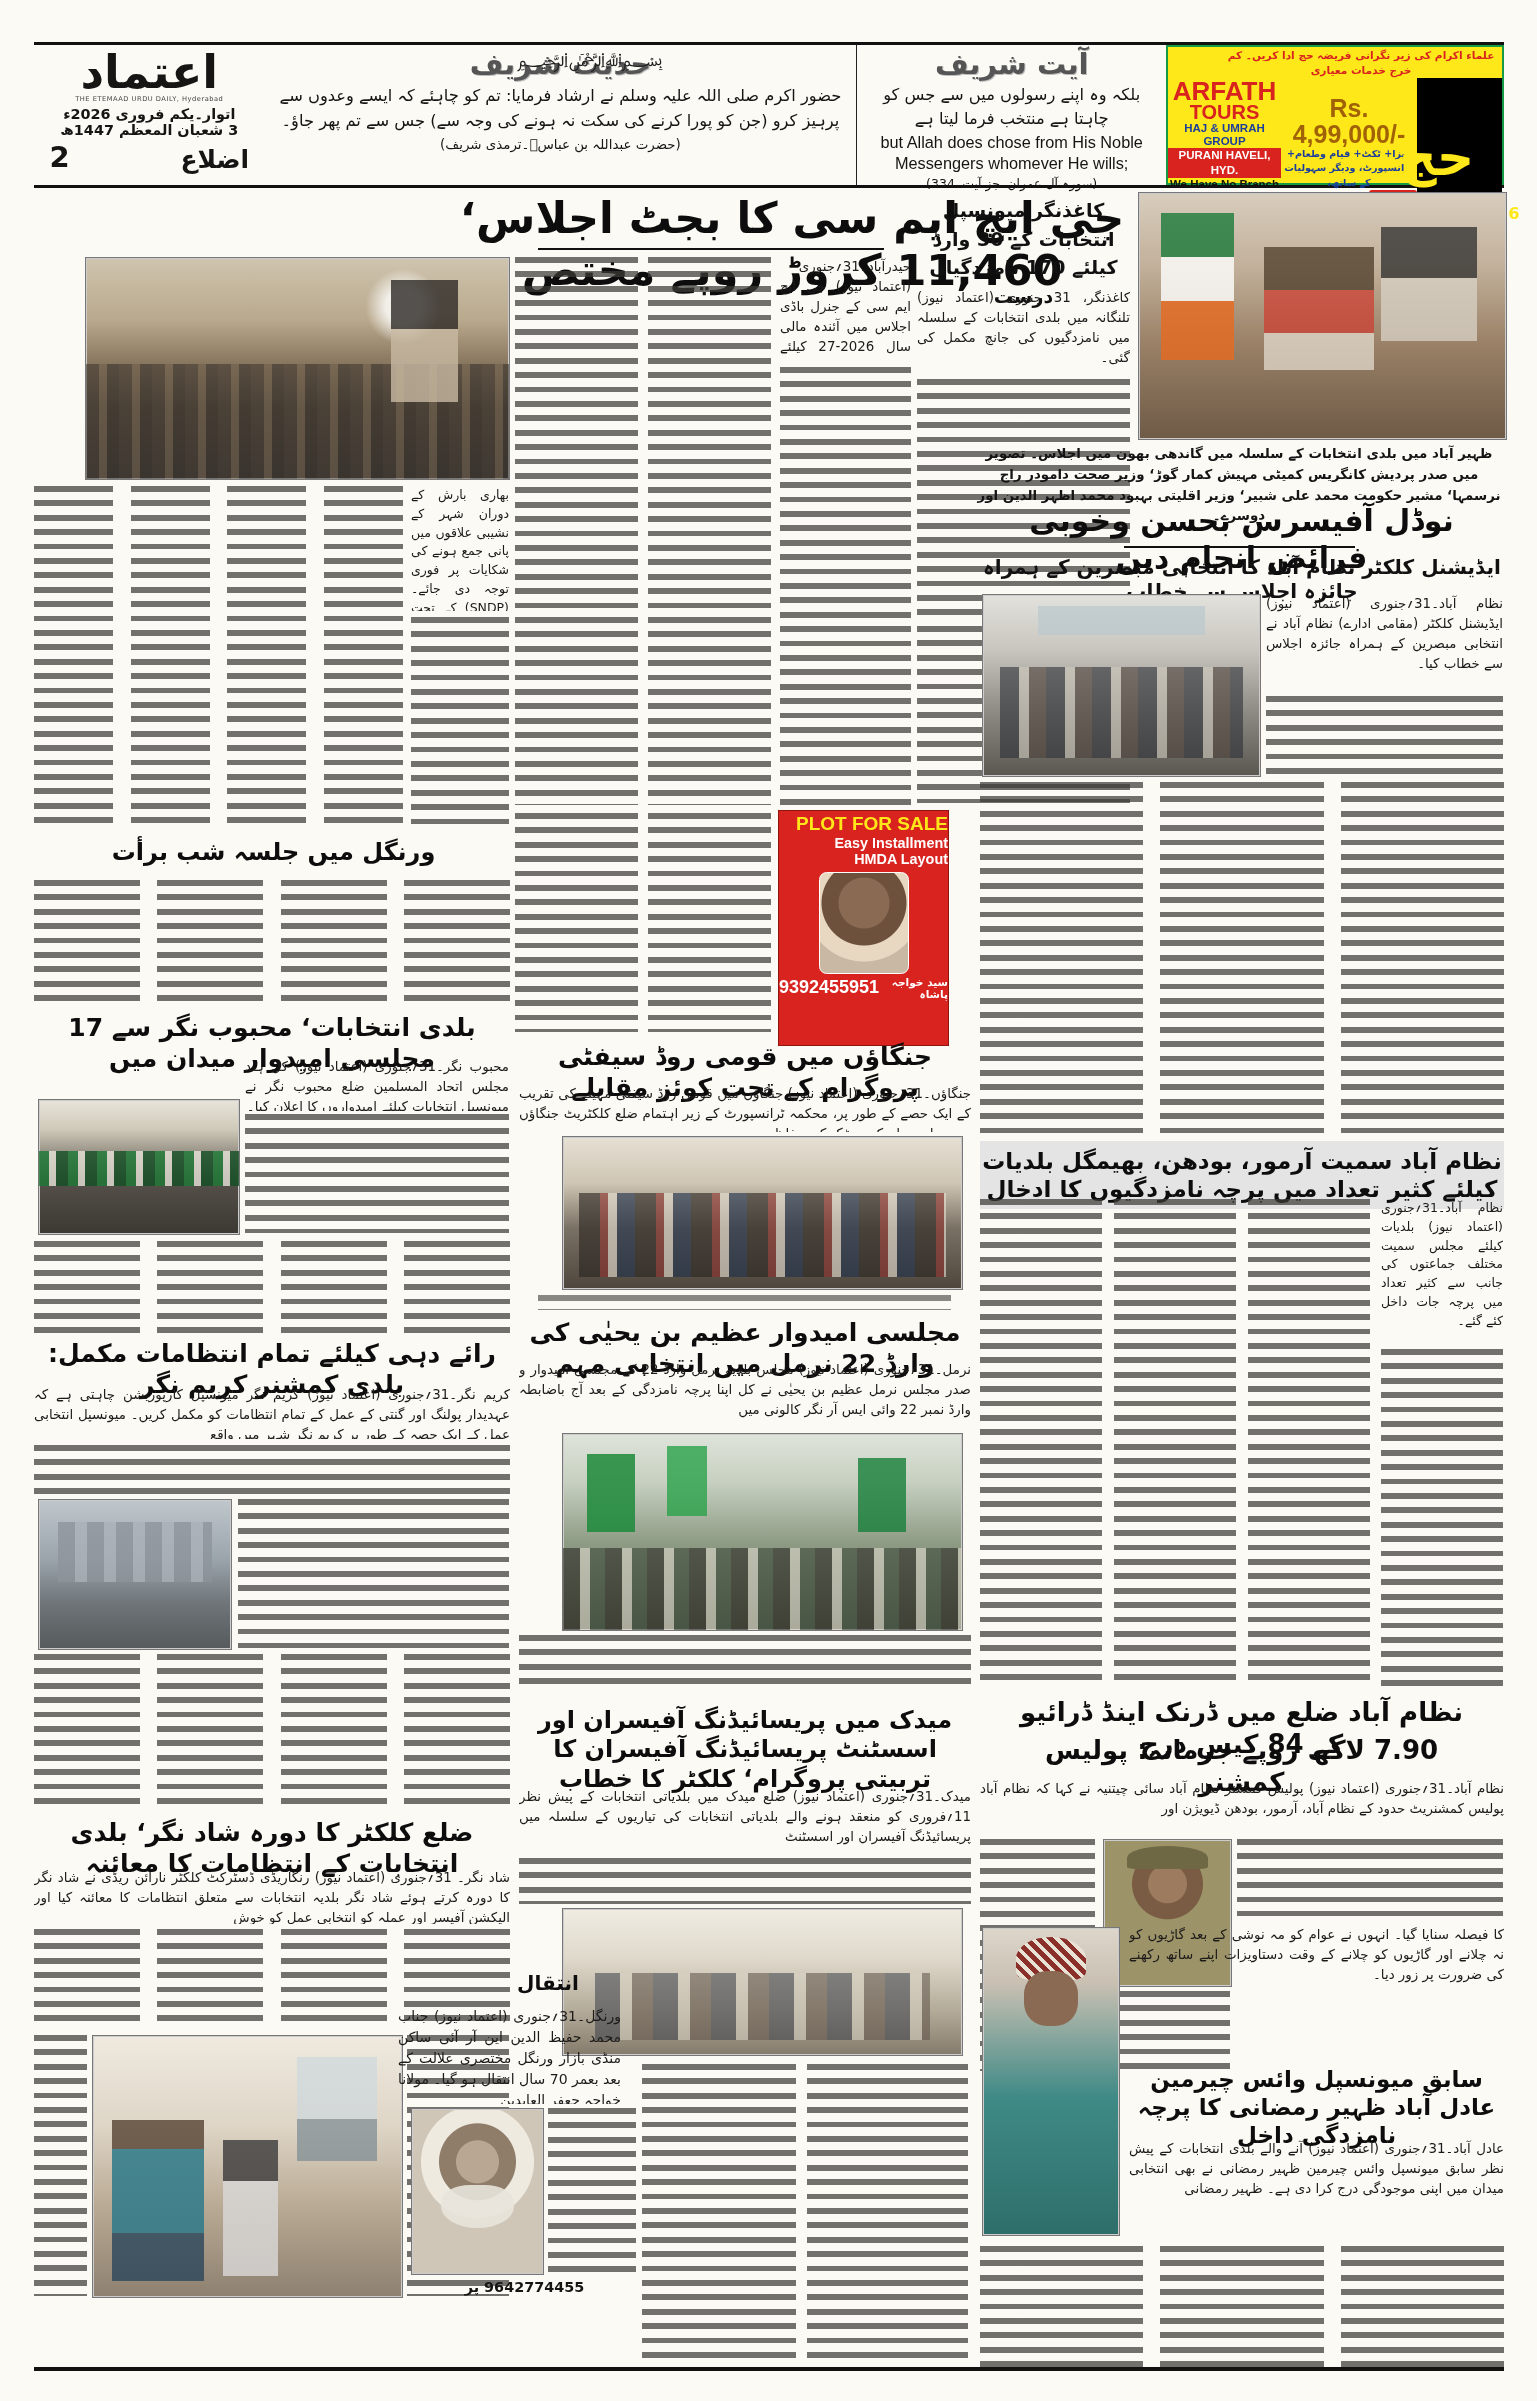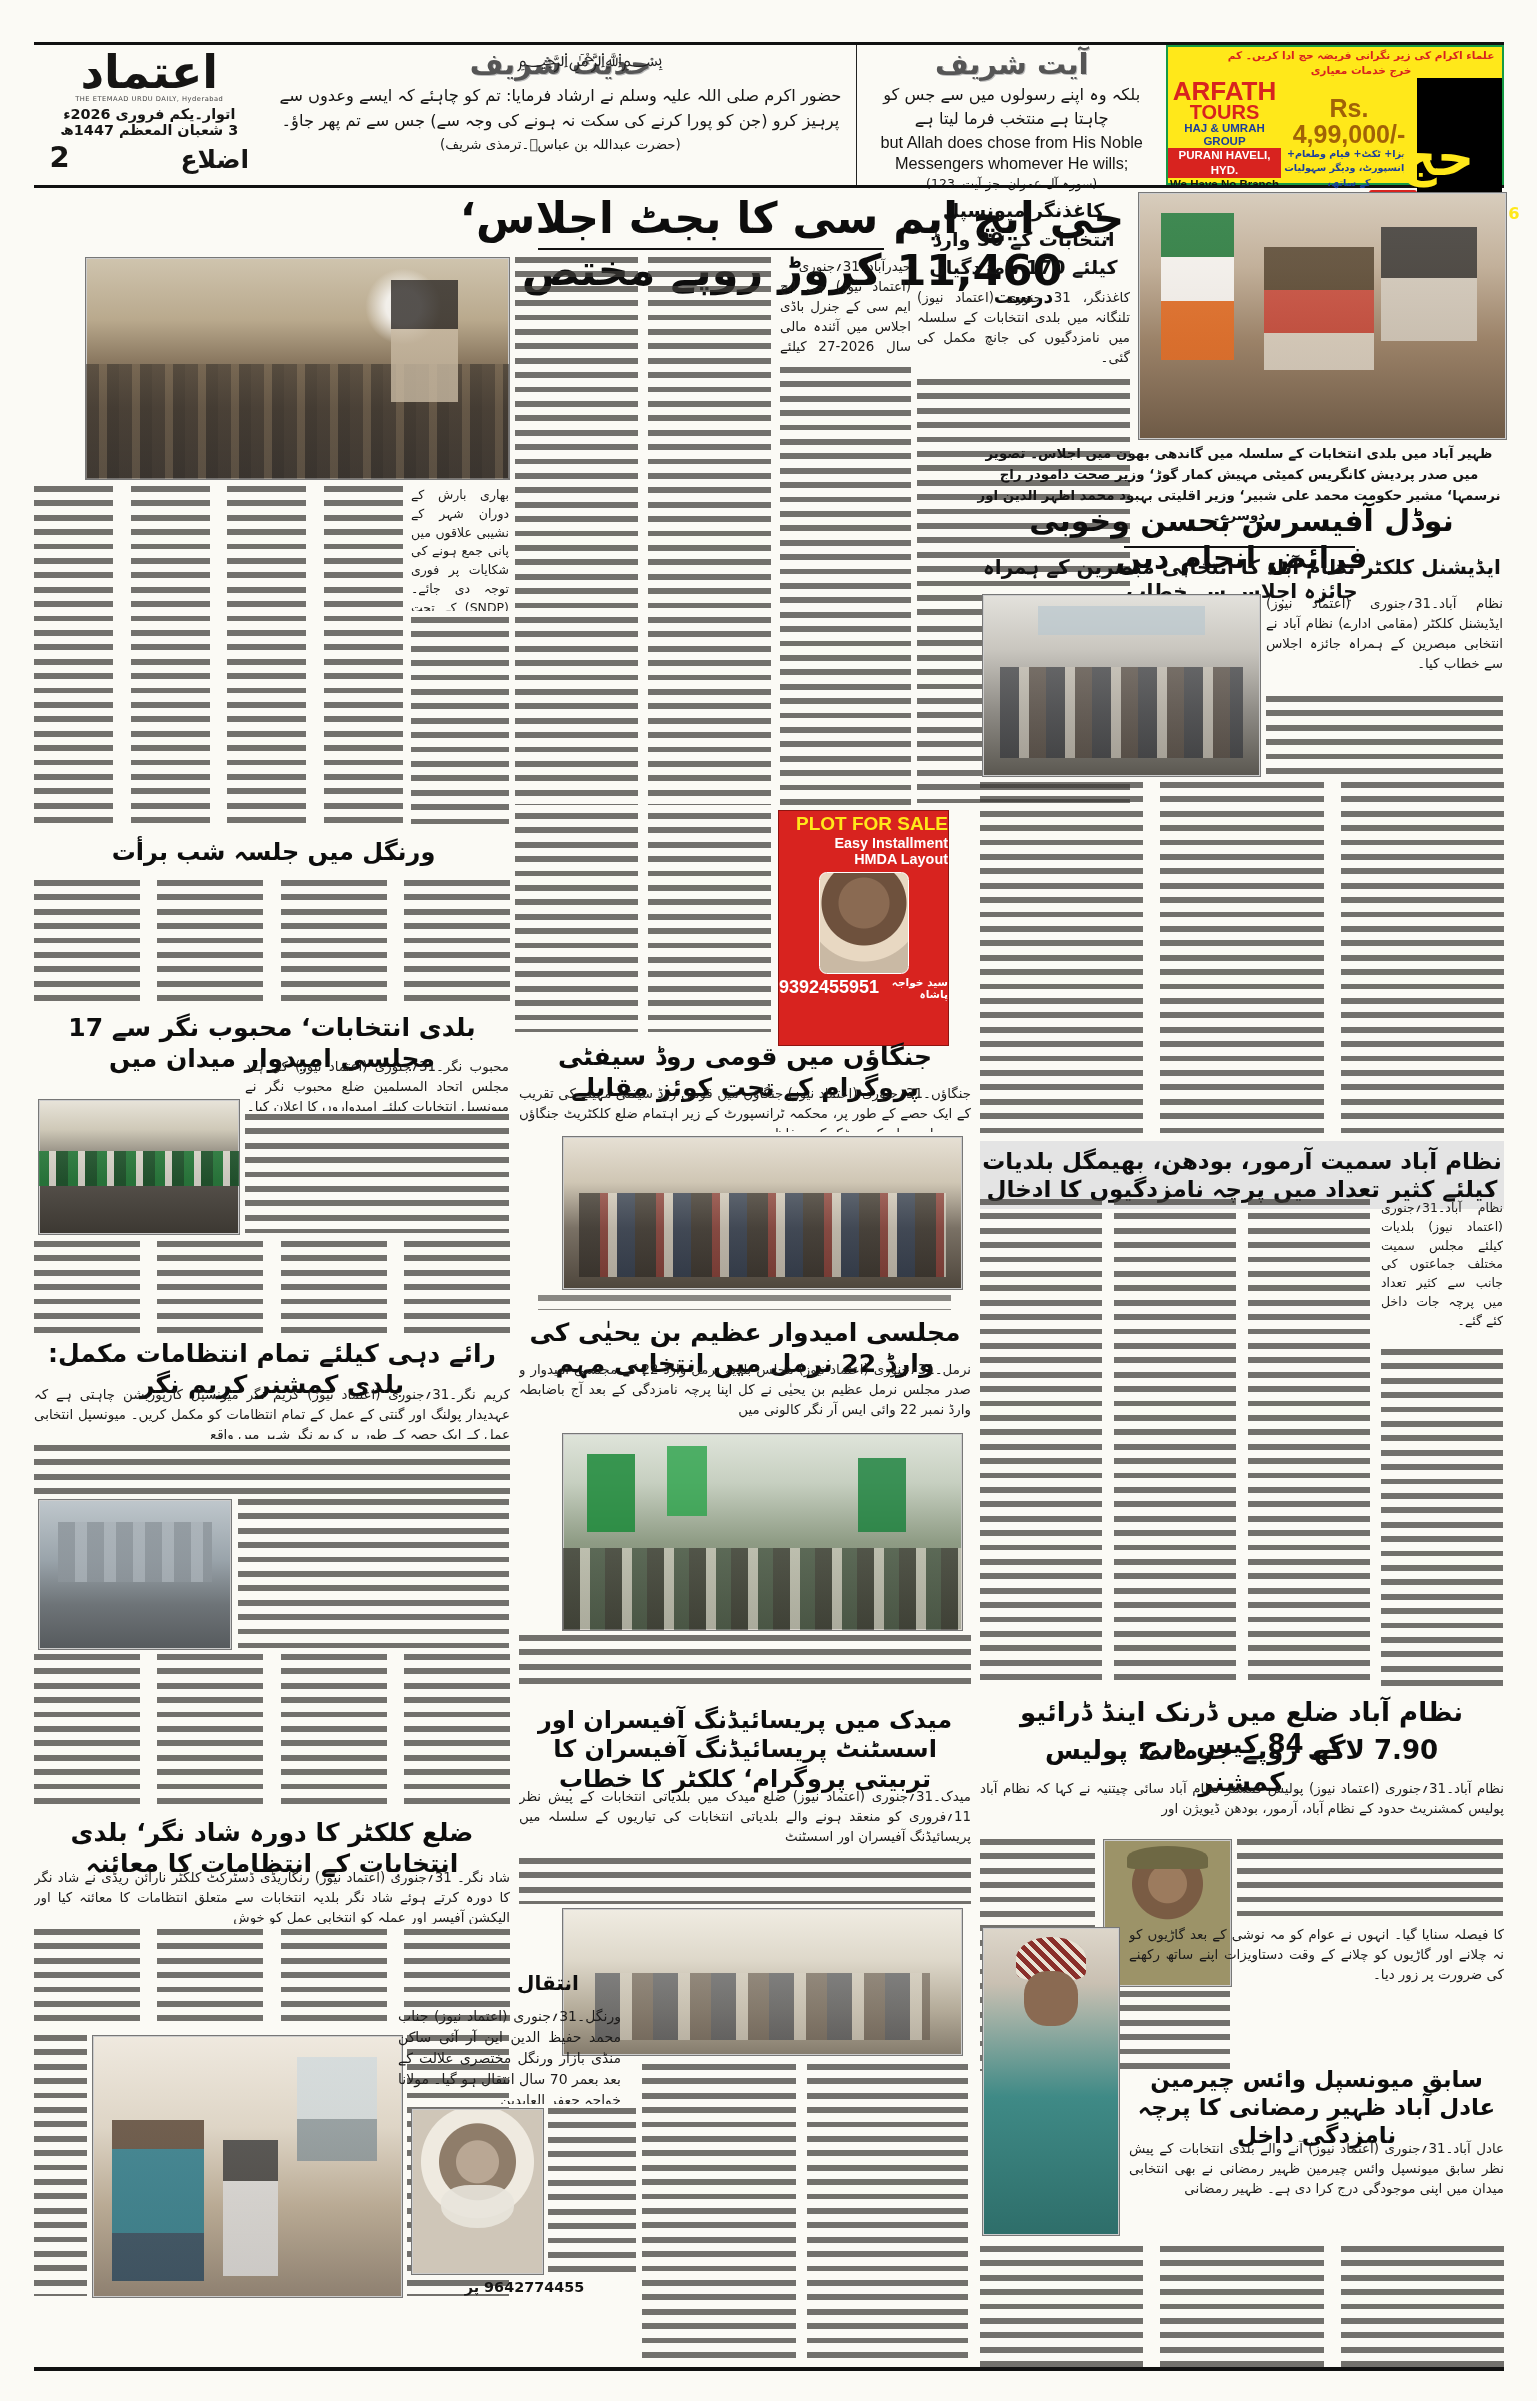--- a/index.html
+++ b/index.html
@@ -39,21 +39,21 @@
     <div style="width:565px;border-right:1.9px solid #222;padding:1.9px 13.4px;">
       <div style="font-size:29px;font-weight:bold;text-align:center;direction:rtl;color:#555;text-shadow:1px 1px 0 #bbb;">حدیث شریف</div>
       <div style="font-size:16.3px;direction:rtl;text-align:center;line-height:1.55;margin-top:1.9px;">حضور اکرم صلی اللہ علیہ وسلم نے ارشاد فرمایا: تم کو چاہئے کہ ایسے وعدوں سے پرہیز کرو (جن کو پورا کرنے کی سکت نہ ہونے کی وجہ سے) جس سے تم پھر جاؤ۔</div>
       <div style="font-size:13.4px;direction:rtl;text-align:center;margin-top:3.8px;">(حضرت عبداللہ بن عباسؓ۔ترمذی شریف)</div>
     </div>
 
     <div style="flex:1;padding:1.9px 13.4px;">
       <div style="font-size:29px;font-weight:bold;text-align:center;direction:rtl;color:#555;text-shadow:1px 1px 0 #bbb;">آیت شریف</div>
       <div style="font-size:16.3px;direction:rtl;text-align:center;line-height:1.5;margin-top:1.9px;">بلکہ وہ اپنے رسولوں میں سے جس کو چاہتا ہے منتخب فرما لیتا ہے</div>
       <div style="font-size:16.3px;direction:ltr;text-align:center;font-family:'Liberation Sans',sans-serif;line-height:1.3;">but Allah does chose from His Noble Messengers whomever He wills;</div>
-      <div style="font-size:12.5px;direction:rtl;text-align:center;margin-top:1.9px;">(سورہ آل عمران۔جز آیت۔123)</div>
+      <div style="font-size:12.5px;direction:rtl;text-align:center;margin-top:1.9px;">(سورہ آل عمران۔جز آیت۔334)</div>
     </div>
 
     <div style="width:338px;background:#ffe81a;border:2.9px solid #169b45;display:flex;flex-direction:column;box-sizing:border-box;">
       <div style="font-size:10.6px;font-weight:bold;color:#d8231f;direction:rtl;text-align:center;padding:1px 1.9px 0 54px;line-height:1.4;">علماء اکرام کی زیر نگرانی فریضہ حج ادا کریں۔ کم خرج خدمات معیاری</div>
       <div style="display:flex;flex:1;direction:ltr;">
         <div style="width:113px;text-align:center;padding-top:1px;">
           <div style="font-size:26px;font-weight:bold;color:#d8231f;line-height:.95;font-family:'Liberation Sans',sans-serif;">ARFATH</div>
           <div style="font-size:20px;font-weight:bold;color:#d8231f;line-height:.95;font-family:'Liberation Sans',sans-serif;">TOURS</div>
           <div style="font-size:11.5px;font-weight:bold;color:#1b3d9c;line-height:1.1;font-family:'Liberation Sans',sans-serif;">HAJ &amp; UMRAH GROUP</div>
           <div style="font-size:11.5px;font-weight:bold;color:#fff;background:#d8231f;line-height:1.3;font-family:'Liberation Sans',sans-serif;">PURANI HAVELI, HYD.</div>

